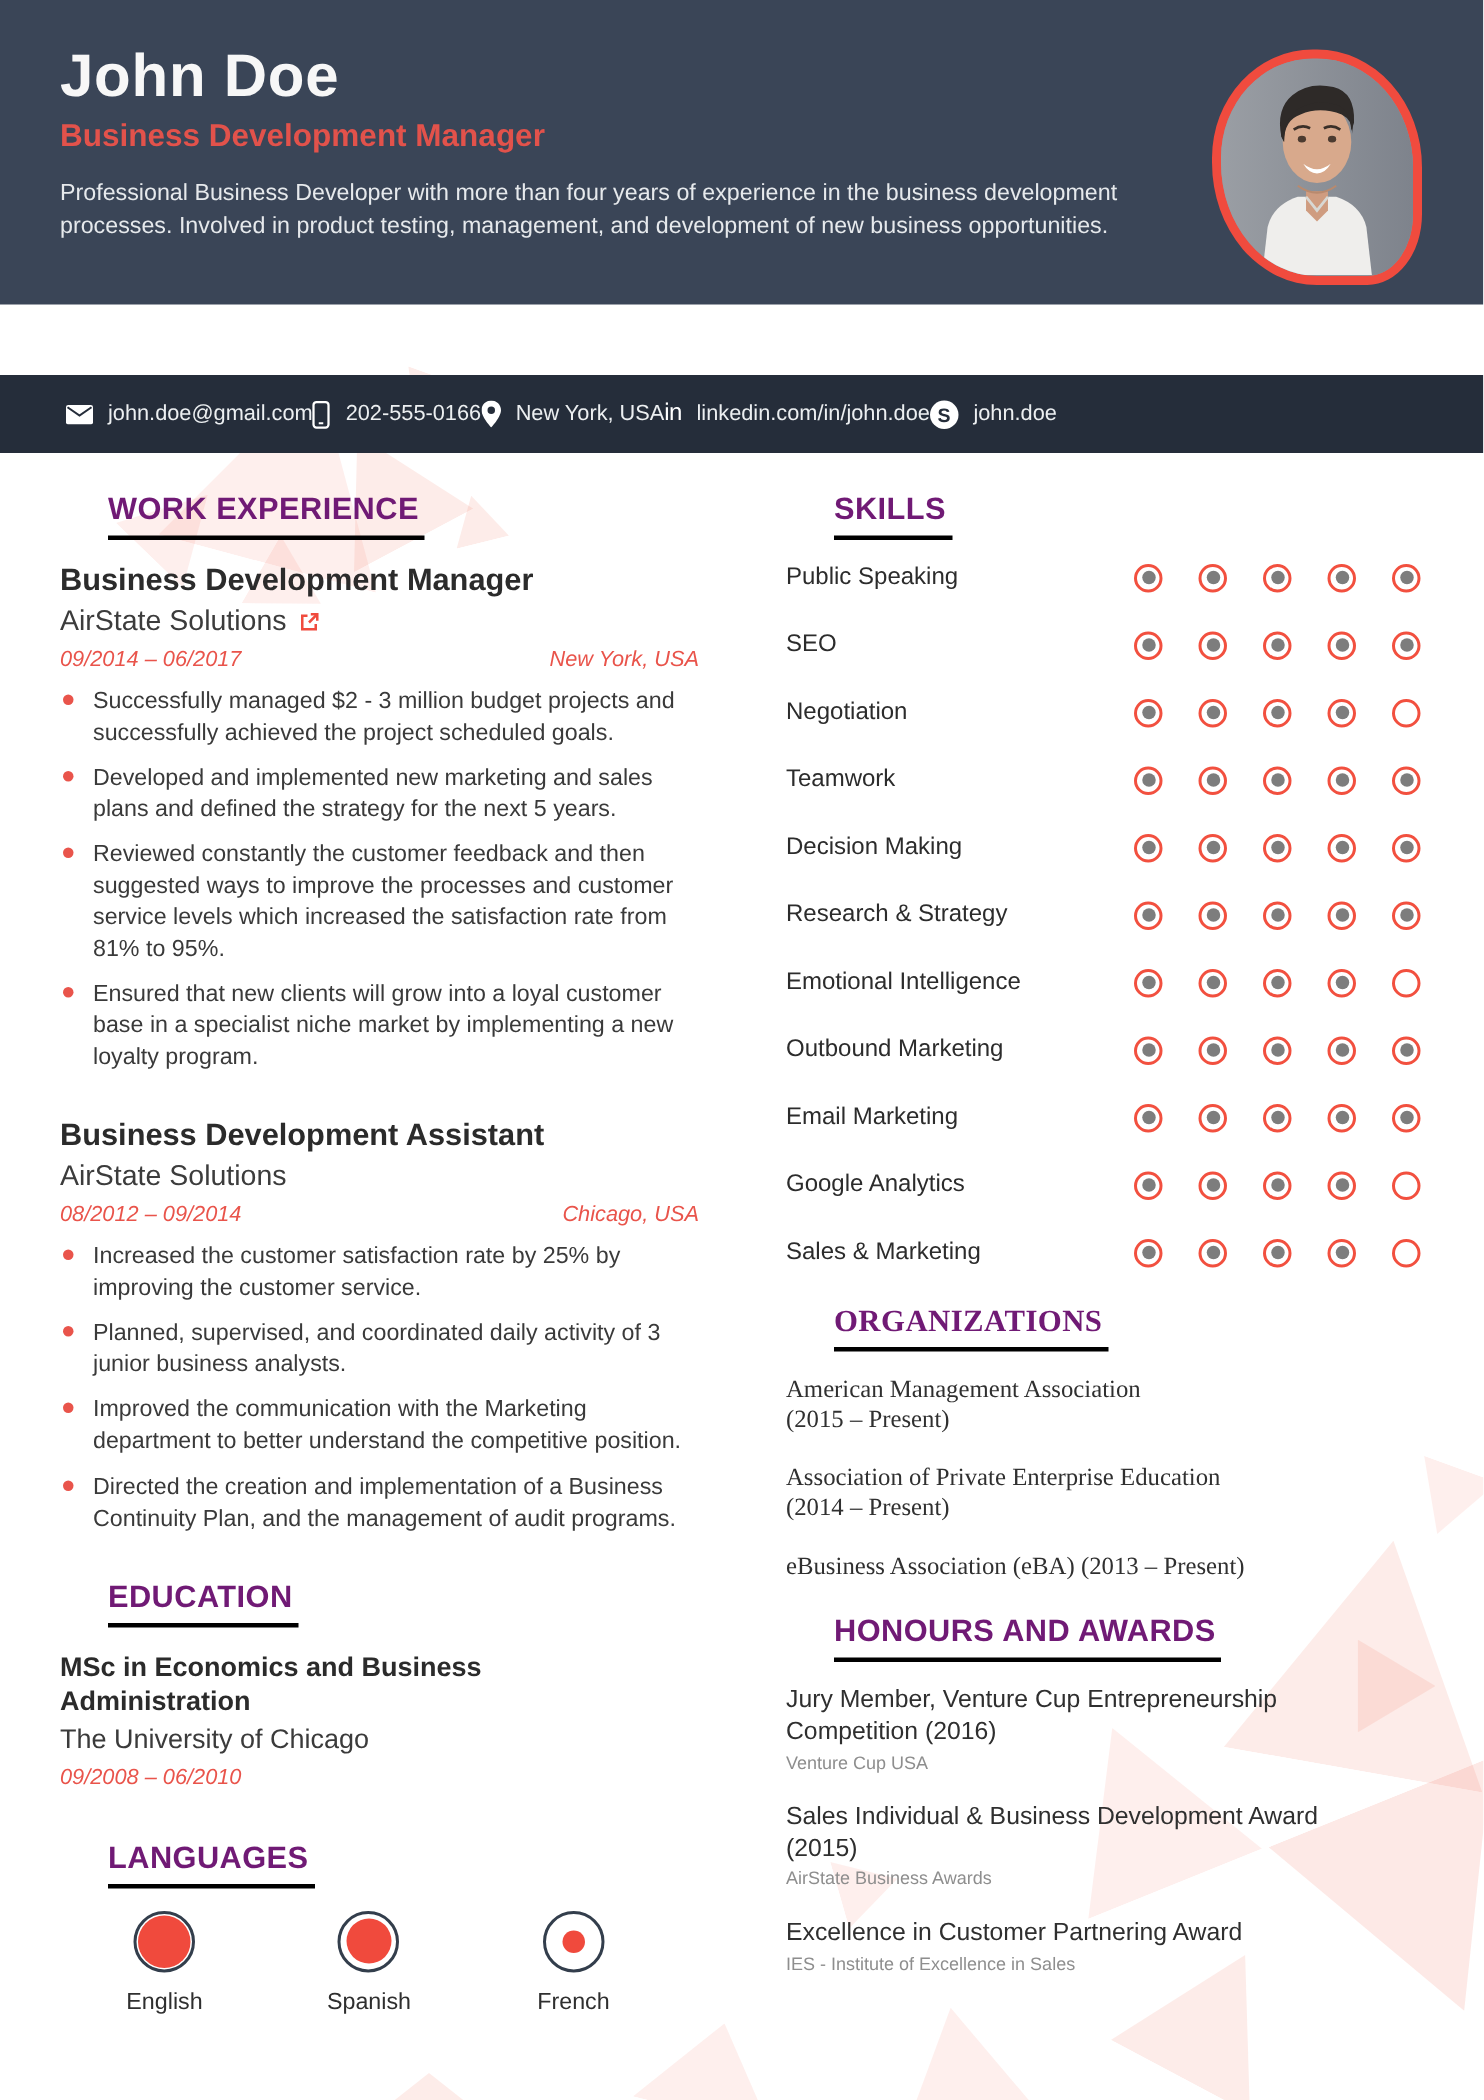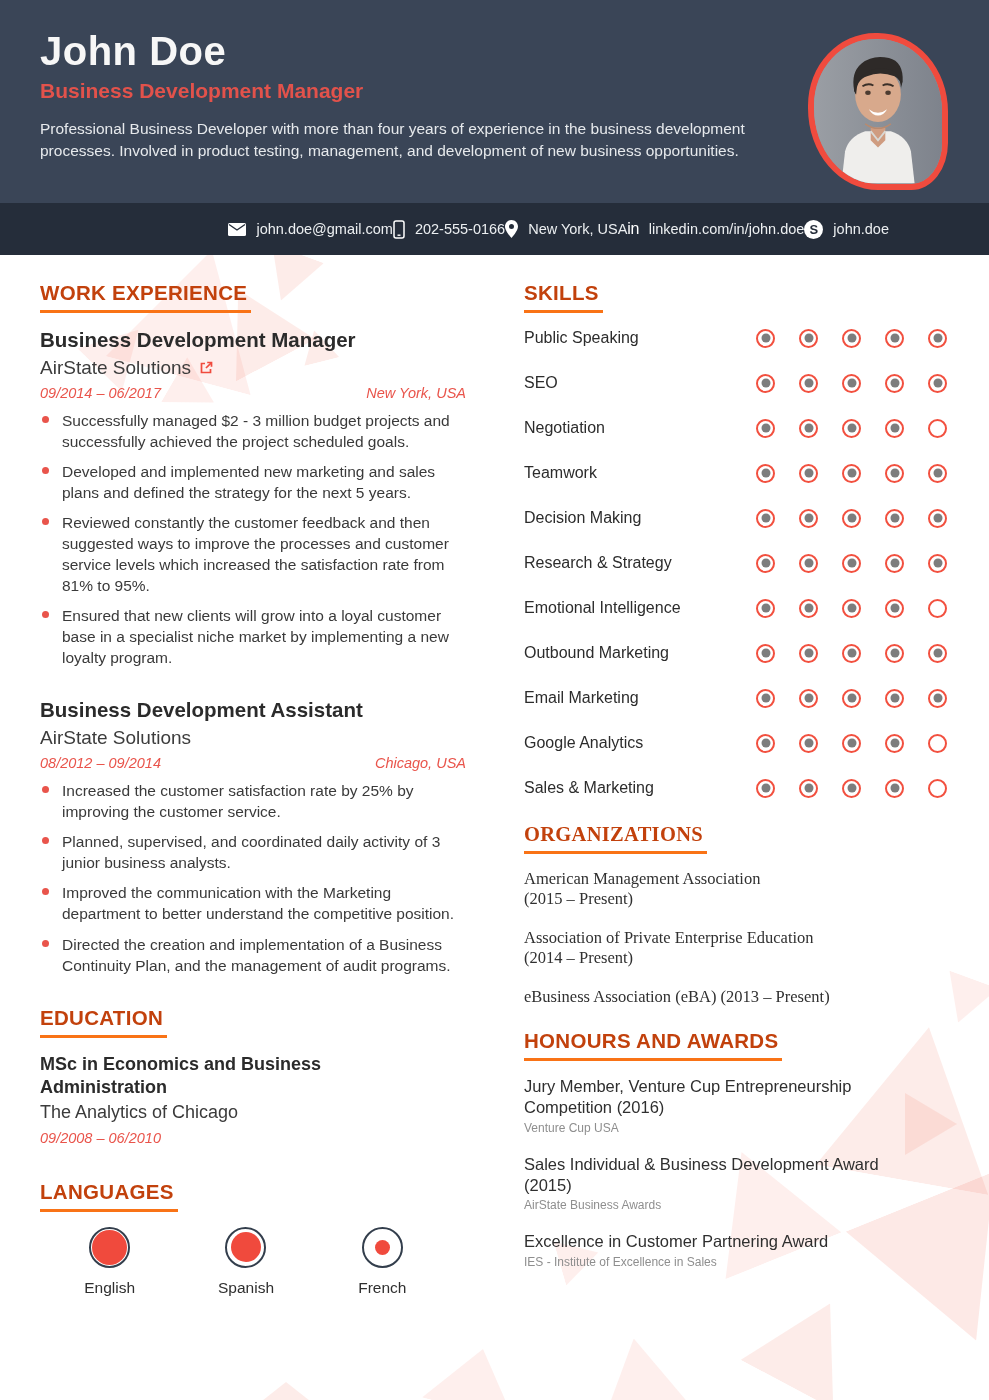--- a/index.html
+++ b/index.html
@@ -15,34 +15,34 @@
   .hero .name { font-size:40px; font-weight:700; color:#f7f7f7; letter-spacing:.5px; line-height:1.05; }
   .hero .role { margin-top:7px; font-size:21px; font-weight:700; color:#e2524b; }
   .hero .summary { margin-top:15px; width:710px; font-size:15.5px; line-height:1.42; color:#e6e9ec; }
   .photo { position:absolute; top:33px; right:41px; width:140px; height:157px;
            border:6px solid #f04b3e; border-radius:48% 50% 26% 50% / 46% 50% 30% 52%;
            overflow:hidden; background:#8f939a; }
   .photo svg { display:block; width:100%; height:100%; }
 
   
   .contactbar { position:relative; z-index:2; background:#252d3a; height:52px; display:flex; align-items:center;
-                justify-content:flex-end; padding:0 100px 0 44px; }
+                justify-content:flex-start; padding:0 100px 0 44px;margin-top:47px; }
   .citem { display:flex; align-items:center; gap:10px; color:#eceff1; font-size:14.5px; }
   .cicon { display:inline-flex; align-items:center; justify-content:center; }
   .in-glyph { font-weight:400; font-size:16px; color:#ffffff; letter-spacing:-.5px; }
   .skype-glyph { width:19px; height:19px; background:#ffffff; color:#252d3a; border-radius:50%;
                  font-weight:700; font-size:13px; display:flex; align-items:center; justify-content:center; }
 
   
   .content { position:relative; z-index:1; display:flex; gap:58px; padding:26px 40px 0 40px; }
   .col-left { width:426px; flex:0 0 426px; }
   .col-right { flex:1; min-width:0; }
 
-  h2.sec { display:inline-block; color:#c2410c; font-size:20.5px; font-weight:700; letter-spacing:.3px;
-           border-bottom:3px solid #f97316; padding:0 4px 5px 0; margin-bottom:15px; }
+  h2.sec { display:inline-block; color:#701a75; font-size:20.5px; font-weight:700; letter-spacing:.3px;
+           border-bottom:3px solid #000000; padding:0 4px 5px 0; margin-bottom:15px;margin-left:32px; }
   .preline { white-space:pre-line; }
 
   
   .job { margin-bottom:30px; }
   .job-title { font-size:20.5px; font-weight:700; color:#2b2b2b; line-height:1.2; }
   .job-company { margin-top:4px; font-size:19px; color:#3c3c3c; display:flex; align-items:center; gap:8px;text-align:center; }
   .job-meta { margin-top:6px; display:flex; justify-content:space-between; font-size:14.5px; font-style:italic; color:#e9544b; }
   .job ul { list-style:none; margin-top:9px; }
   .job li { position:relative; padding-left:22px; margin-bottom:9px; font-size:15.5px; line-height:1.36; color:#3a3a3a; }
   .job li::before { content:""; position:absolute; left:2px; top:6px; width:7px; height:7px; border-radius:50%; background:#e9544b; }
@@ -213,21 +213,21 @@
             <li>Improved the communication with the Marketing department to better understand the competitive position.</li>
             <li>Directed the creation and implementation of a Business Continuity Plan, and the management of audit programs.</li>
           </ul>
         </div>
       </section>
 
       <section class="edu">
         <h2 class="sec">EDUCATION</h2>
         <div class="edu-degree preline">MSc in Economics and Business
 Administration</div>
-        <div class="edu-school">The Analytics of Chicago</div>
+        <div class="edu-school">The University of Chicago</div>
         <div class="edu-dates">09/2008 – 06/2010</div>
       </section>
 
       <section>
         <h2 class="sec">LANGUAGES</h2>
         <div class="langs">
           <div class="lang">
             <div class="lang-ring">
                 <div class="lang-fill" style="height: 35px; width: 35px;"></div>
               </div>

